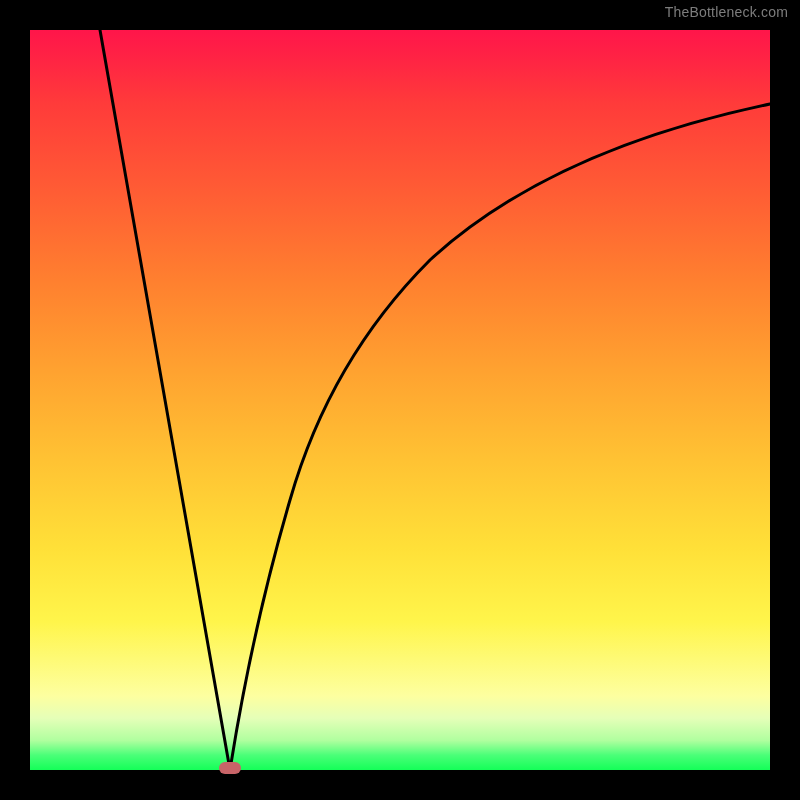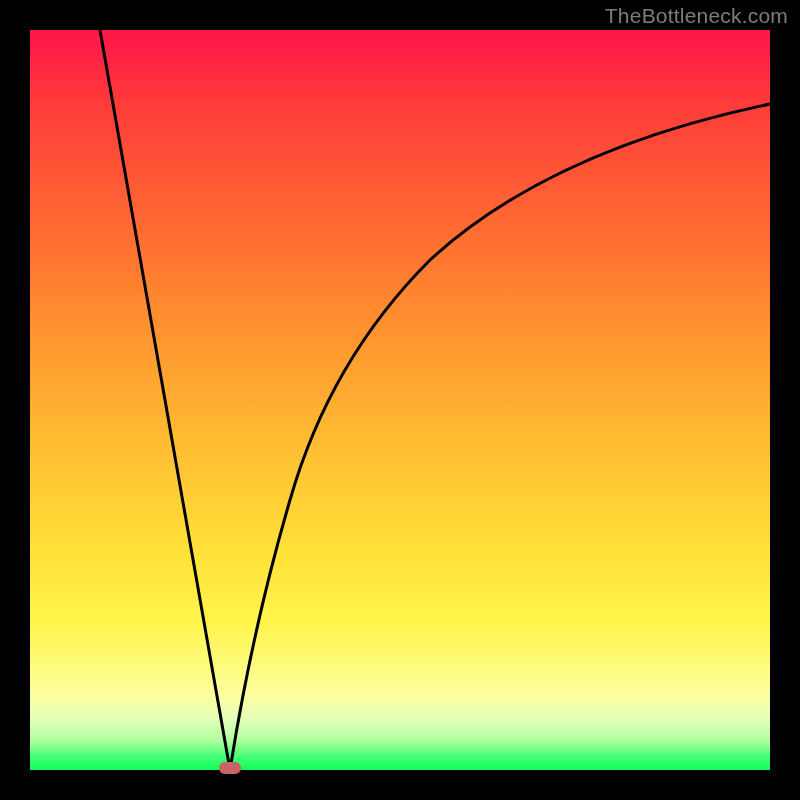--- a/index.html
+++ b/index.html
@@ -56,21 +56,21 @@
     height: 12px;
     background: #c86468;
     border-radius: 6px;
     transform: translate(-50%, -50%);
   }
   .watermark {
     position: absolute;
     top: 4px;
     right: 12px;
     color: #7d7d7d;
-    font-size: 21px;
+    font-size: 14px;
     letter-spacing: 0.2px;
   }
 </style>
 </head>
 <body>
 
 <div class="frame">
 
   <div class="plot">
 

